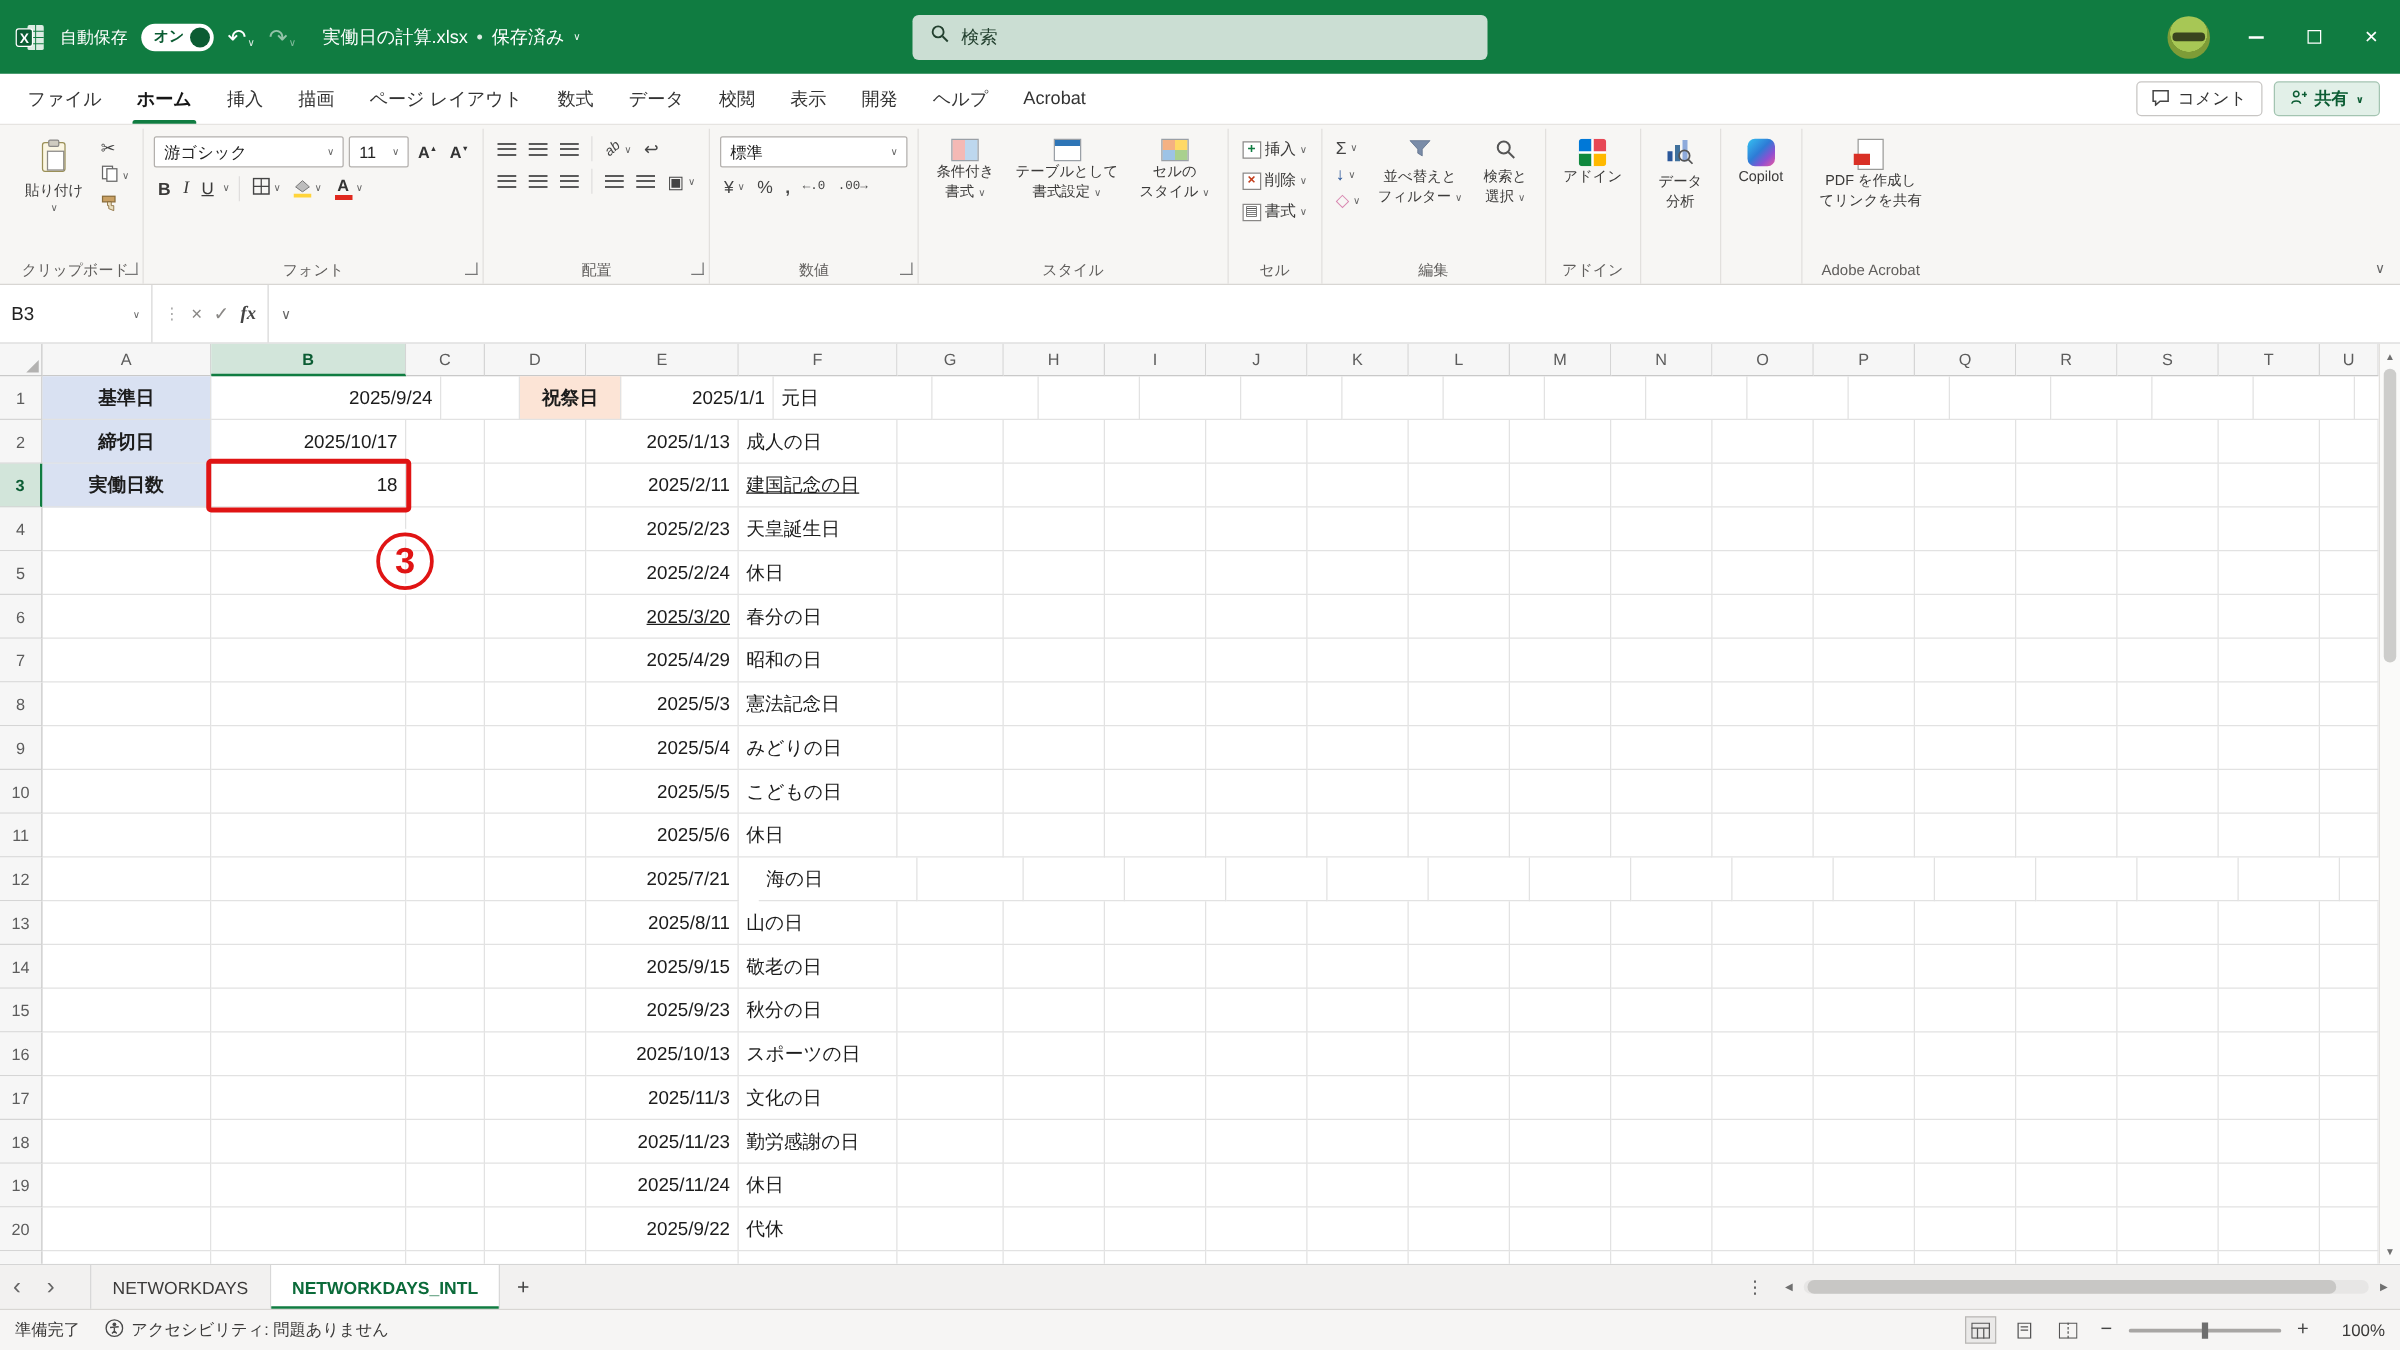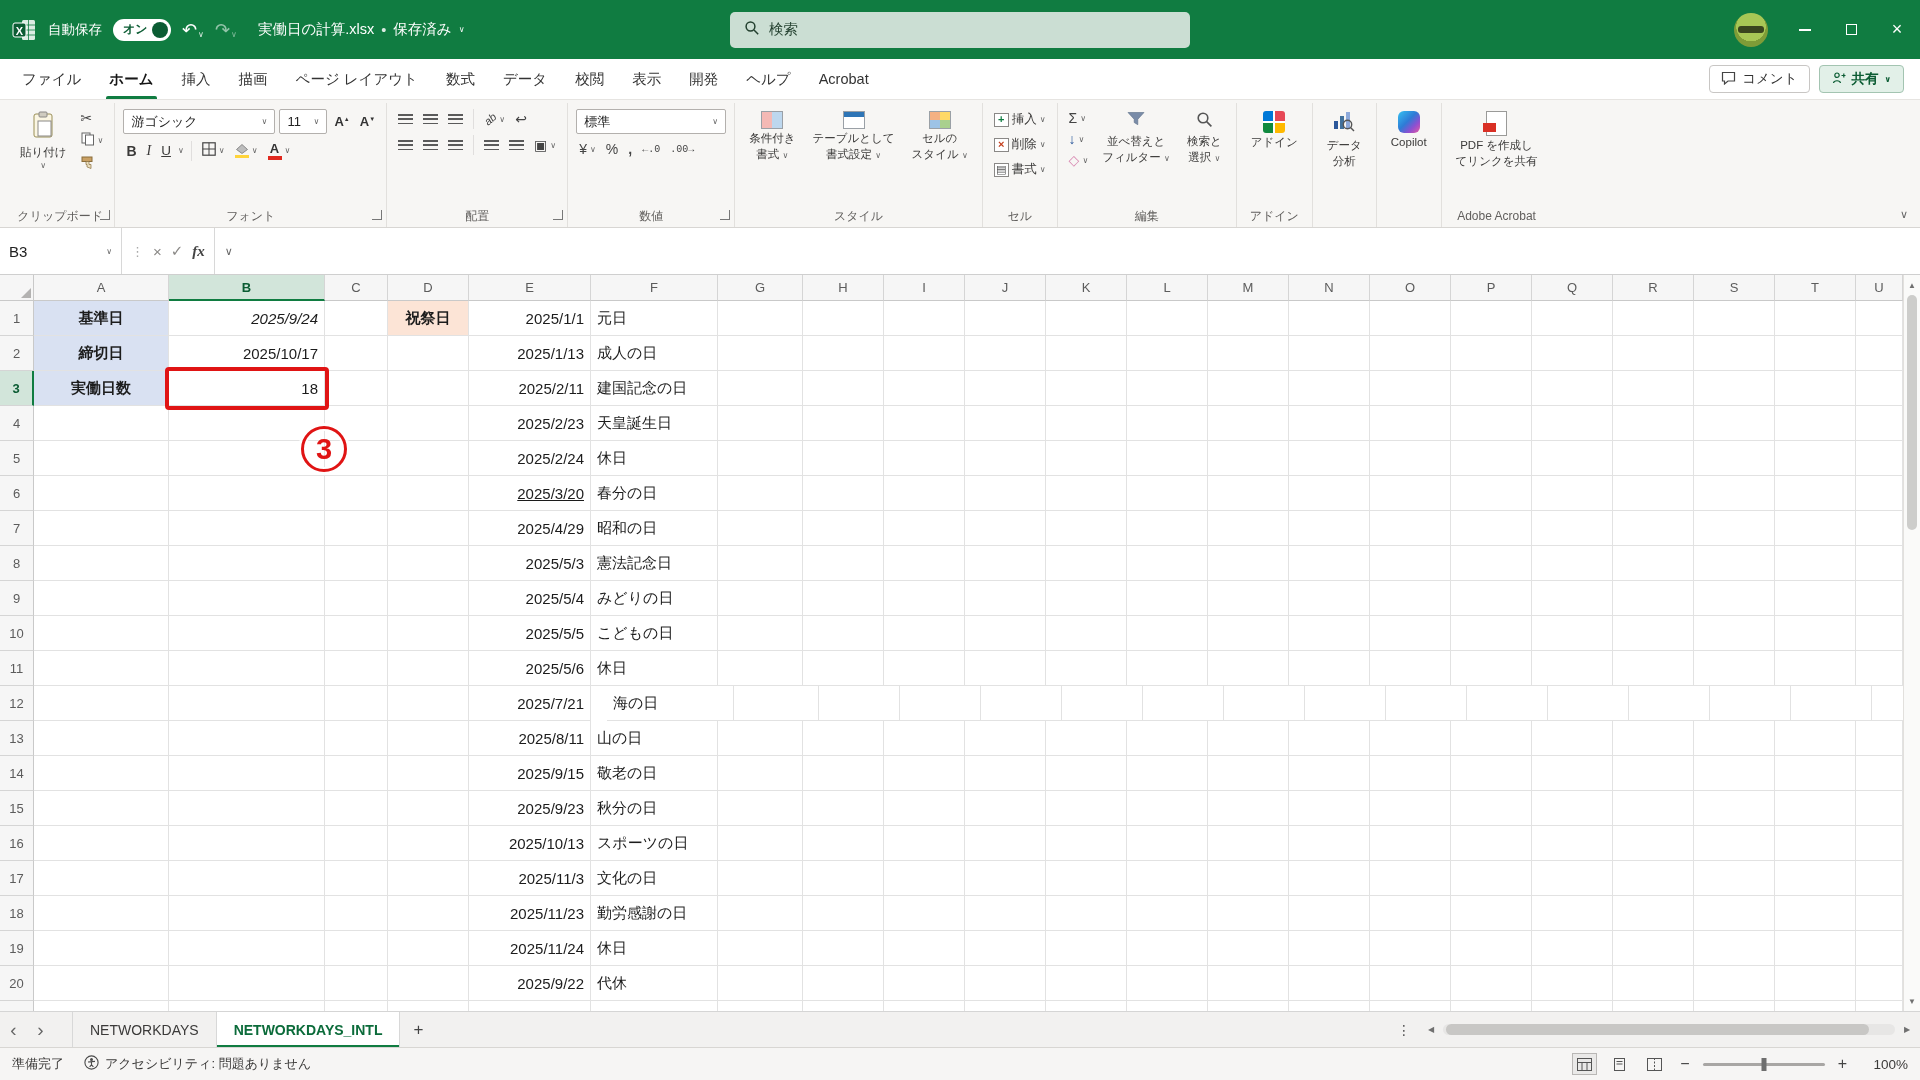--- a/index.html
+++ b/index.html
@@ -583,21 +583,21 @@
           <div class="col-hdr" style="width: 81px;">P</div>
           <div class="col-hdr" style="width: 81px;">Q</div>
           <div class="col-hdr" style="width: 81px;">R</div>
           <div class="col-hdr" style="width: 81px;">S</div>
           <div class="col-hdr" style="width: 81px;">T</div>
           <div class="col-hdr" style="width: 47px;">U</div>
         </div>
         <div class="grid-row">
           <div class="row-hdr">1</div>
           <div class="cell lbl" style="width: 135px;">基準日</div>
-          <div class="cell num" style="width: 156px; font-style: italic;">2025/9/24</div>
+          <div class="cell num" style="width: 184px;">2025/9/24</div>
           <div class="cell" style="width: 63px;"></div>
           <div class="cell hol-hdr" style="width: 81px;">祝祭日</div>
           <div class="cell num" style="width: 122px;">2025/1/1</div>
           <div class="cell txt" style="width: 127px;">元日</div>
           <div class="cell" style="width: 85px;"></div>
           <div class="cell" style="width: 81px;"></div>
           <div class="cell" style="width: 81px;"></div>
           <div class="cell" style="width: 81px;"></div>
           <div class="cell" style="width: 81px;"></div>
           <div class="cell" style="width: 81px;"></div>
@@ -635,21 +635,21 @@
           <div class="cell" style="width: 81px;"></div>
           <div class="cell" style="width: 47px;"></div>
         </div>
         <div class="grid-row">
           <div class="row-hdr sel">3</div>
           <div class="cell lbl" style="width: 135px;">実働日数</div>
           <div class="cell num" style="width: 156px;">18</div>
           <div class="cell" style="width: 63px;"></div>
           <div class="cell" style="width: 81px;"></div>
           <div class="cell num" style="width: 122px;">2025/2/11</div>
-          <div class="cell txt" style="width: 127px;">建国記念の日</div>
+          <div class="cell txt" style="width: 127px; text-decoration: underline;">建国記念の日</div>
           <div class="cell" style="width: 85px;"></div>
           <div class="cell" style="width: 81px;"></div>
           <div class="cell" style="width: 81px;"></div>
           <div class="cell" style="width: 81px;"></div>
           <div class="cell" style="width: 81px;"></div>
           <div class="cell" style="width: 81px;"></div>
           <div class="cell" style="width: 81px;"></div>
           <div class="cell" style="width: 81px;"></div>
           <div class="cell" style="width: 81px;"></div>
           <div class="cell" style="width: 81px;"></div>

